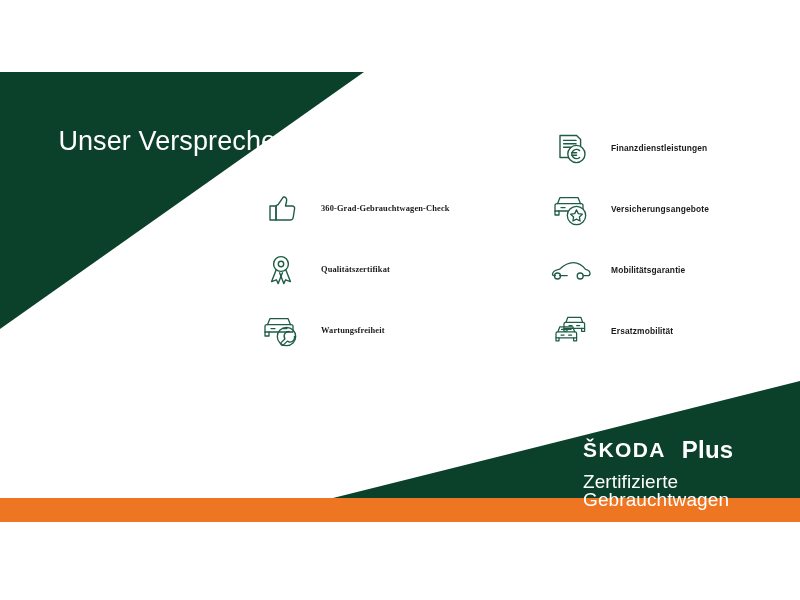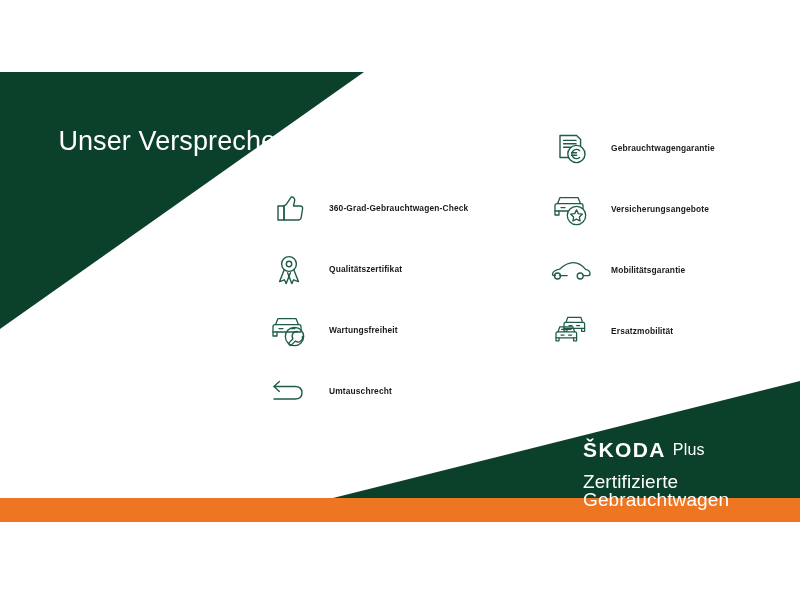--- a/index.html
+++ b/index.html
@@ -20,21 +20,21 @@
     font-size:27px;
     line-height:34px;
     font-weight:400;
     letter-spacing:0.1px;
     white-space:pre;
   }
   .headline .l2{display:block;}
 
   
   .col{position:absolute;}
-  .col-left{left:263px;top:178px;width:250px;}
+  .col-left{left:255px;top:178px;width:250px;font-family:Liberation Serif, serif;}
   .col-right{left:545px;top:118px;width:250px;}
 
   .feat{
     position:relative;
     height:61px;
     display:flex;
     align-items:center;
   }
   .feat .ico{
     width:52px;height:52px;
@@ -51,26 +51,26 @@
     white-space:nowrap;
     line-height:11px;
   }
 
   
   .logo-block{
     position:absolute;left:583px;top:438px;
     text-align:left;
     color:#ffffff;
   }
-  .logo-row{display:flex;align-items:flex-end;gap:7px;}
+  .logo-row{display:flex;align-items:flex-end;gap:16px;}
   .logo-skoda{
     font-size:21px;font-weight:700;letter-spacing:1.4px;line-height:23px;
   }
   .logo-plus{
-    font-size:16px;font-weight:400;letter-spacing:0.2px;line-height:22px;
+    font-size:24px;font-weight:700;letter-spacing:0.2px;line-height:22px;
   }
   .logo-sub{
     margin-top:12px;
     font-size:19px;font-weight:400;letter-spacing:0.1px;line-height:18px;
   }
 </style>
 </head>
 <body>
 
 <div class="stage">
@@ -118,48 +118,39 @@
           <path d="M7 24 V28 H11 V24"></path>
           <path d="M13 20.6 H17"></path>
           <path d="M25 20.6 H29"></path>
           <circle cx="28.5" cy="28.5" r="9.2"></circle>
           <path d="M31.6 23.6 a4.6 4.6 0 0 0 -4.6 7.2 l-3.8 3.8 a1.6 1.6 0 0 0 2.3 2.3 l3.8 -3.8 a4.6 4.6 0 0 0 7.2 -4.6"></path>
         </svg>
       </span>
       <span class="lbl">Wartungsfreiheit</span>
     </div>
 
-    <div class="feat">
-      <span class="ico">
-        <svg width="46" height="46" viewBox="0 0 46 46" fill="none" stroke="#1E5C45" stroke-width="1.4" stroke-linejoin="round" stroke-linecap="round">
-          <path d="M8 17.5 H29 C33.4 17.5 36 20.1 36 23.8 C36 27.5 33.4 30 29 30 H8"></path>
-          <path d="M13.4 12.6 L8 17.5 L13.4 22.4"></path>
-        </svg>
-      </span>
-      <span class="lbl">Umtauschrecht</span>
-    </div>
 
   </div>
 
   <div class="col col-right">
 
     <div class="feat">
       <span class="ico">
         <svg width="44" height="44" viewBox="0 0 44 44" fill="none" stroke="#1E5C45" stroke-width="1.4" stroke-linejoin="round" stroke-linecap="round">
           <path d="M11 8.5 H27.6 L31.6 12.5 V30.5 H11 Z"></path>
           <path d="M14.6 13.4 H27"></path>
           <path d="M14.6 16.8 H27"></path>
           <path d="M14.6 20.2 H22"></path>
           <circle cx="27.4" cy="27" r="8.6" fill="#ffffff"></circle>
           <path d="M30.6 23.6 a4.6 4.6 0 1 0 0 6.8"></path>
           <path d="M22.6 25.7 H27.6"></path>
           <path d="M22.6 28.3 H27.6"></path>
         </svg>
       </span>
-      <span class="lbl">Gebrauchtwagengarantie</span>
+      <span class="lbl">Finanzdienstleistungen</span>
     </div>
 
     <div class="feat">
       <span class="ico">
         <svg width="46" height="46" viewBox="0 0 46 46" fill="none" stroke="#1E5C45" stroke-width="1.3" stroke-linejoin="round" stroke-linecap="round">
           <path d="M7 18.5 C7 17.4 7.8 16.6 9 16.6 H33 C34.2 16.6 35 17.4 35 18.5 V24 H7 Z"></path>
           <path d="M9.6 16.6 L12 10.6 H30 L32.4 16.6"></path>
           <path d="M7 24 V28 H11 V24"></path>
           <path d="M13 20.6 H17"></path>
           <path d="M25 20.6 H29"></path>

